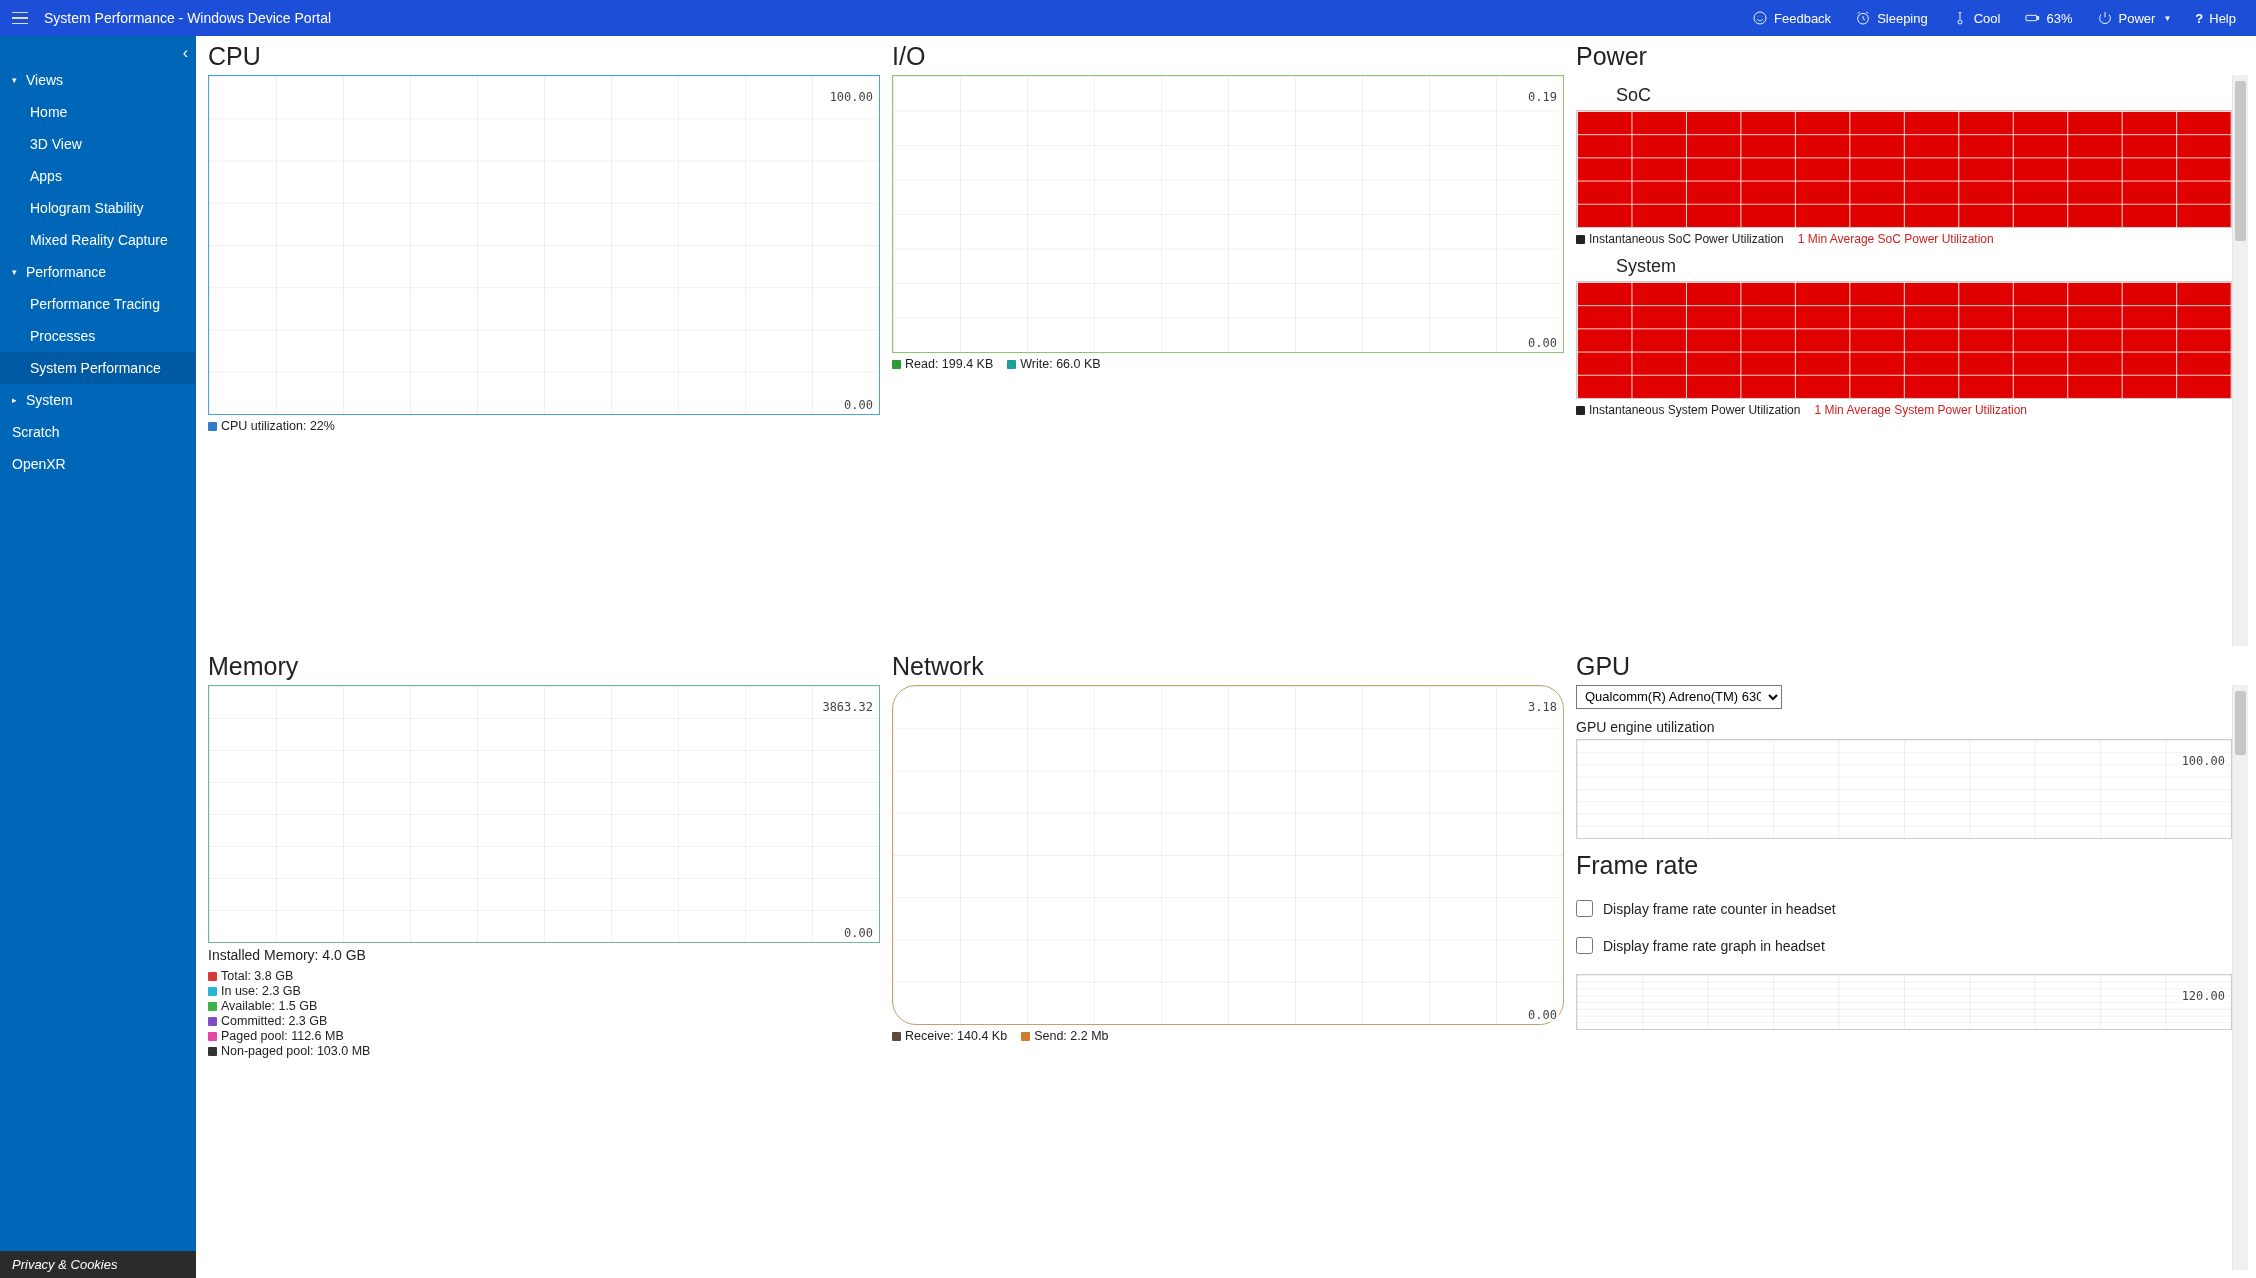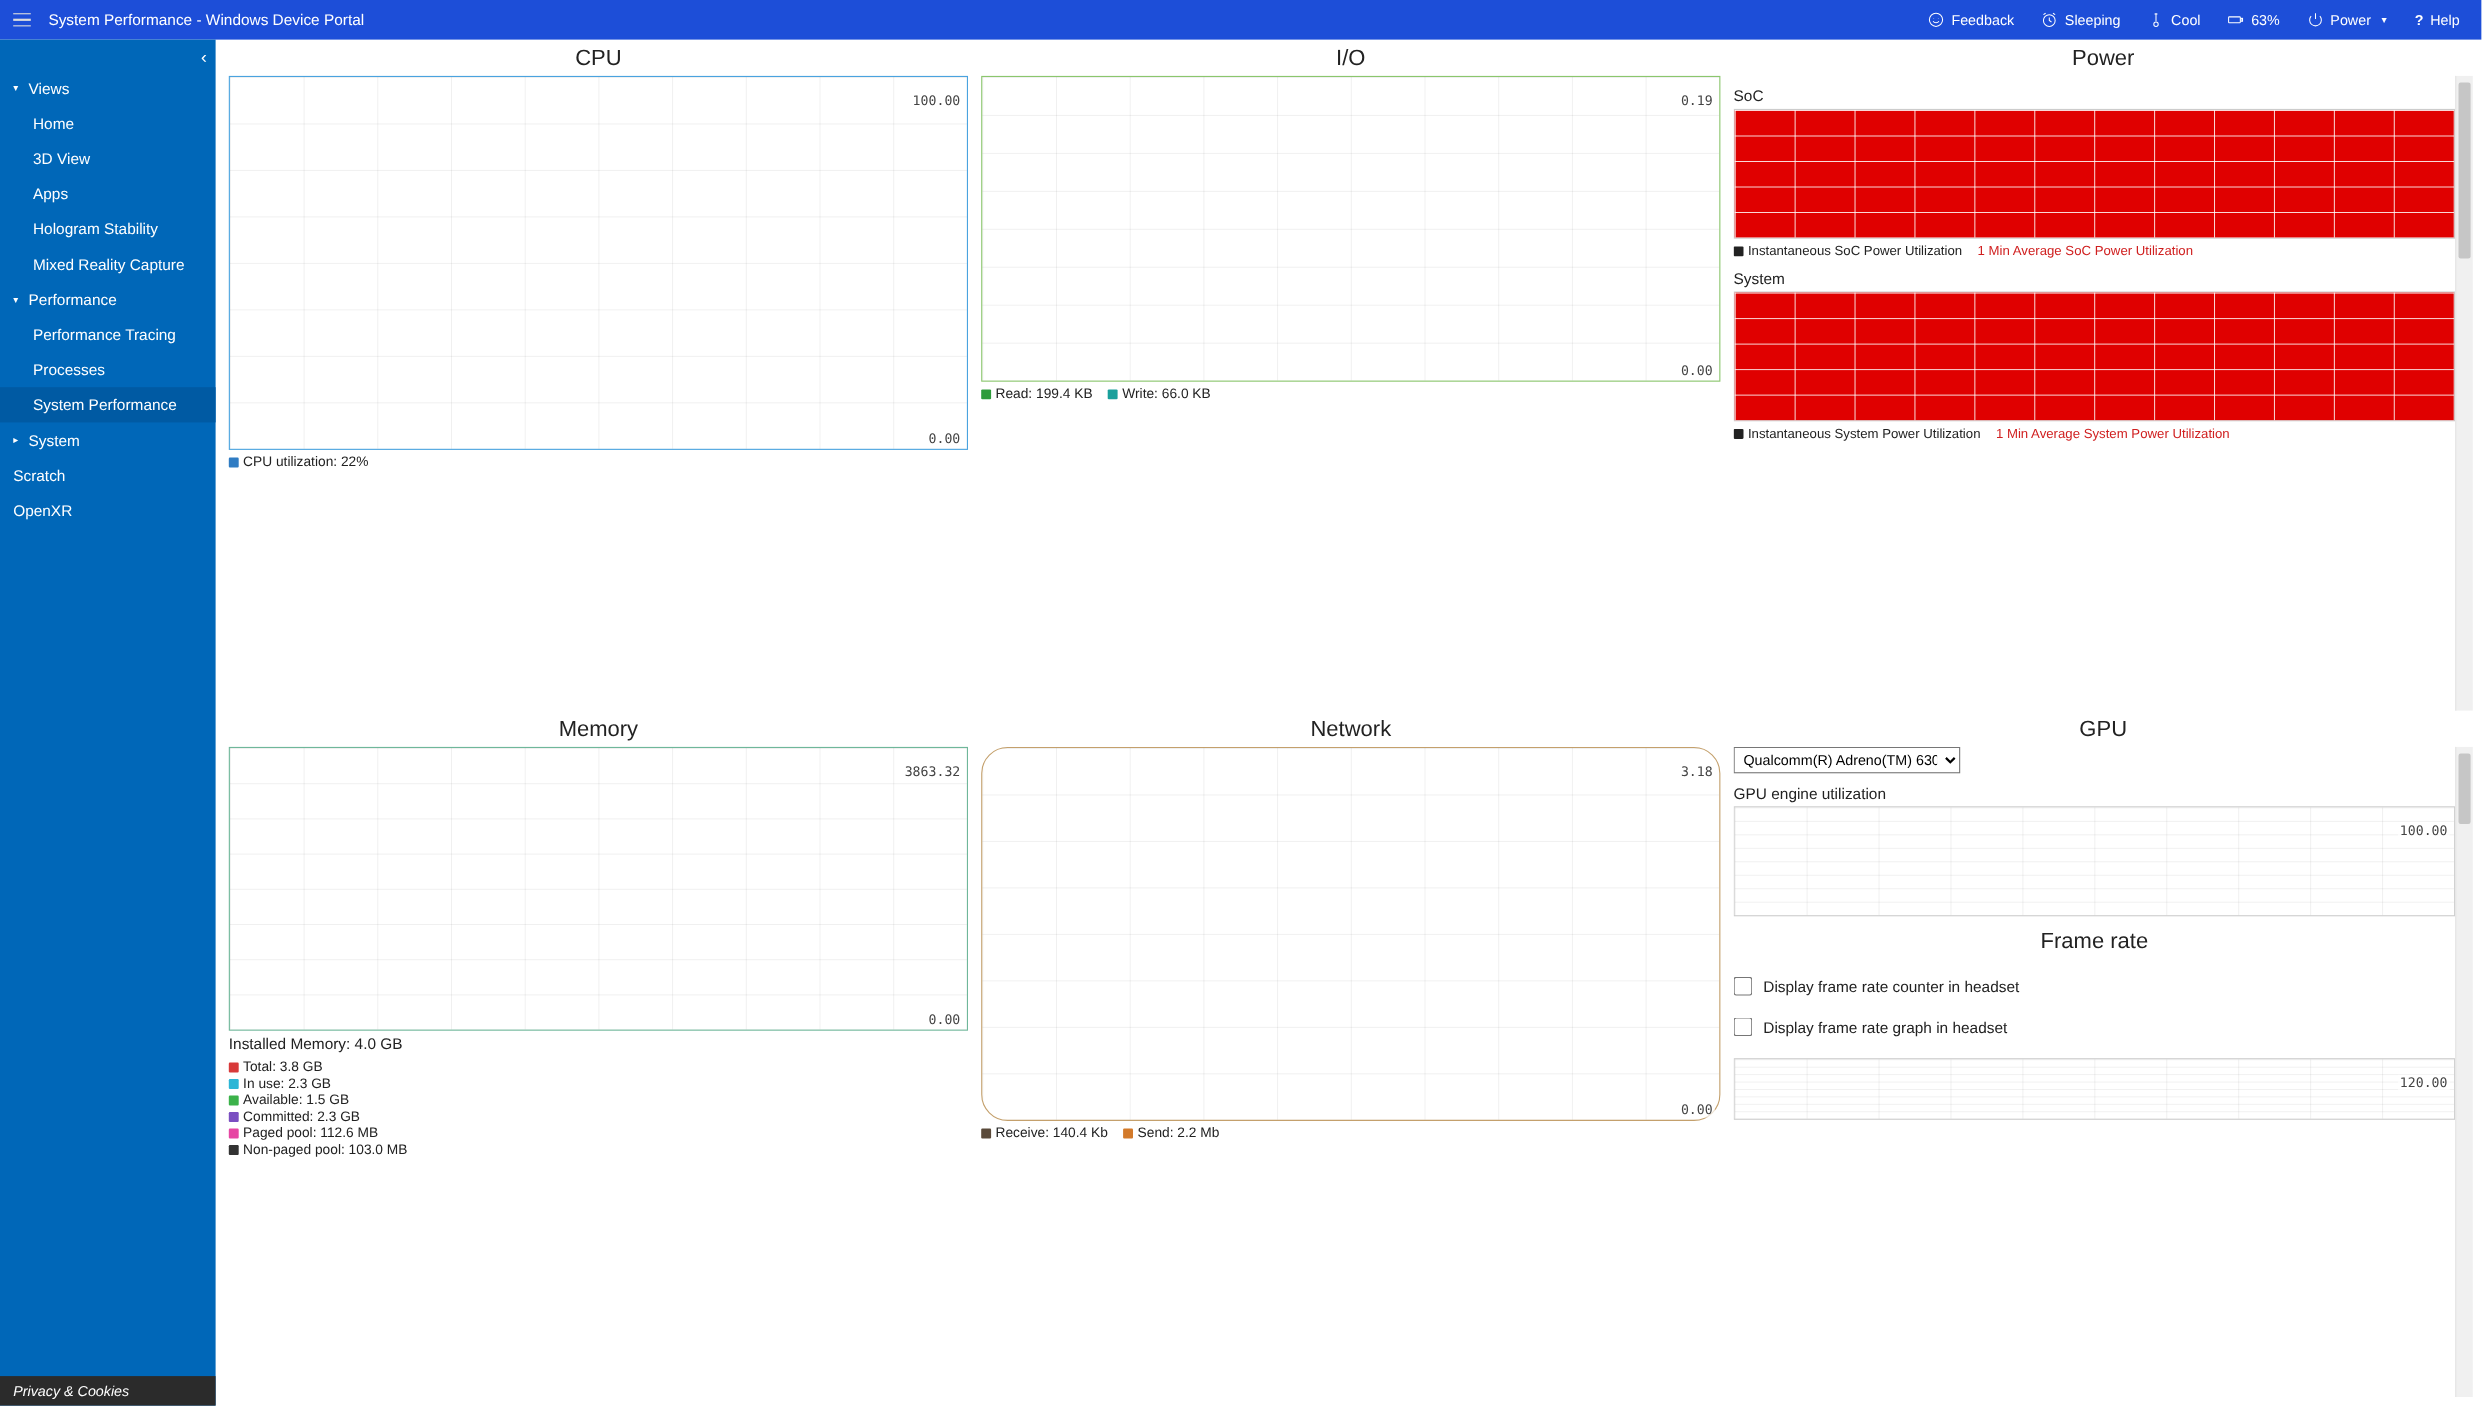--- a/index.html
+++ b/index.html
@@ -32,22 +32,22 @@
   .nav-item { padding: 8px 12px 8px 12px; cursor: pointer; display: flex; align-items: center; gap: 4px; }
   .nav-item.child { padding-left: 30px; }
   .nav-item.selected { background: #005aa3; }
   .nav-caret { font-size: 9px; display: inline-block; width: 10px; }
   .footer-link { background: #2b2b2b; color: #fff; font-style: italic; padding: 6px 12px; font-size: 13px; }
 
   
   .content { flex: 1; overflow: hidden; position: relative; display: flex; }
   .grid { flex: 1; display: grid; grid-template-columns: 1fr 1fr 1fr; grid-template-rows: auto auto; padding: 4px 2px 4px 6px; gap: 0; overflow: hidden; }
   .pane { padding: 2px 6px 4px 6px; display: flex; flex-direction: column; min-height: 0; }
-  .pane h2 { font-weight: 400; font-size: 20px; margin-bottom: 4px; text-align: center; }
-  .pane h3 { font-weight: 400; font-size: 14px; margin-top: 10px; margin-bottom: 4px; }
+  .pane h2 { font-weight: 400; font-size: 25px; margin-bottom: 4px; }
+  .pane h3 { font-weight: 400; font-size: 18px; margin-top: 10px; margin-bottom: 4px; margin-left: 40px; }
 
   
   .chart {
     position: relative; border: 1px solid #ccc; flex: 1;
     background-image:
       linear-gradient(to right, rgba(0,0,0,.06) 1px, transparent 1px),
       linear-gradient(to bottom, rgba(0,0,0,.06) 1px, transparent 1px);
     background-size: 10% 12.5%;
   }
   .chart .ytop, .chart .ybot {

